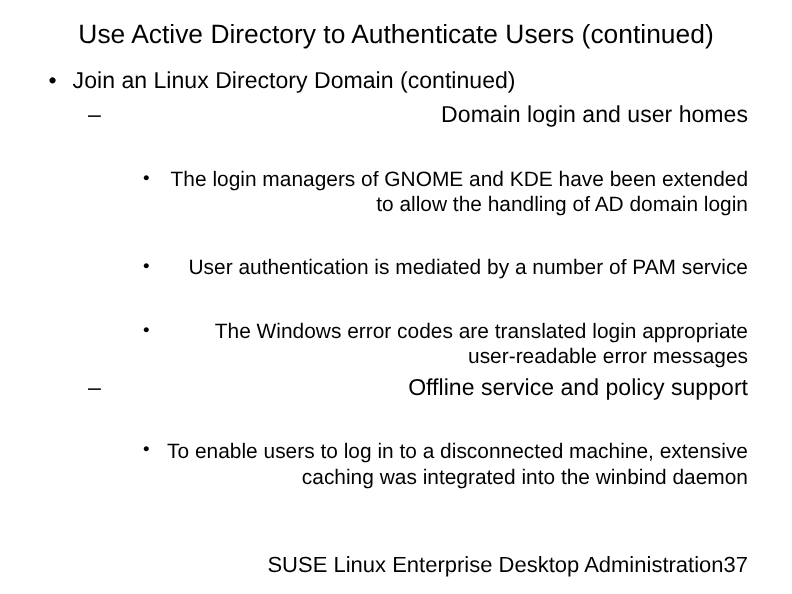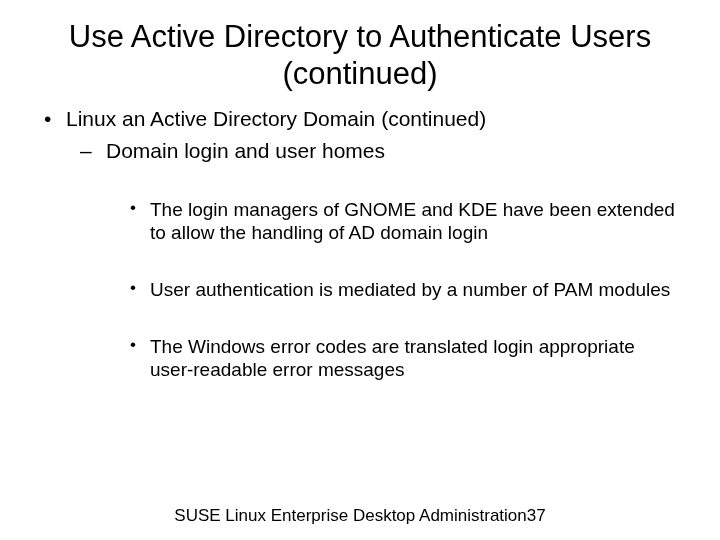--- a/index.html
+++ b/index.html
@@ -13,21 +13,21 @@
     overflow: hidden;
   }
   .slide {
     position: relative;
     width: 720px;
     height: 540px;
     box-sizing: border-box;
   }
   .title {
     text-align: center;
-    font-size: 31px;
+    font-size: 24px;
     line-height: 1.2;
     padding: 18px 40px 8px 40px;
     font-weight: normal;
   }
   .body {
     padding: 6px 40px 0 40px;
     font-size: 21px;
     line-height: 1.22;
   }
   ul { margin: 0; padding: 0; list-style: none; }
@@ -47,20 +47,21 @@
   
   .lvl2 {
     font-size: 21px;
     margin-top: 6px;
   }
   .lvl2 > li {
     position: relative;
     padding-left: 26px;
     margin-bottom: 4px;
     margin-left: 14px;
+    text-align: right;
   }
   .lvl2 > li::before {
     content: "–";
     position: absolute;
     left: 0;
     top: 0;
   }
   
   .lvl3 {
     font-size: 19px;
@@ -79,43 +80,49 @@
     left: 2px;
     top: 0;
     font-size: 17px;
   }
   .footer {
     position: absolute;
     bottom: 14px;
     left: 0;
     right: 0;
     padding: 0 40px;
-    font-size: 17px;
+    font-size: 20px;
     display: flex;
-    justify-content: center;
+    justify-content: flex-end;
   }
 </style>
 </head>
 <body>
 
 <div class="slide">
 
   <div class="title">Use Active Directory to Authenticate Users (continued)</div>
 
   <div class="body">
     <ul class="lvl1">
       <li>
-        <span>Linux an Active Directory Domain (continued)</span>
+        <span>Join an Linux Directory Domain (continued)</span>
         <ul class="lvl2">
           <li>
             <span>Domain login and user homes</span>
             <ul class="lvl3">
               <li><span>The login managers of GNOME and KDE have been extended to allow the handling of AD domain login</span></li>
-              <li><span>User authentication is mediated by a number of PAM modules</span></li>
+              <li><span>User authentication is mediated by a number of PAM service</span></li>
               <li><span>The Windows error codes are translated login appropriate user-readable error messages</span></li>
+            </ul>
+          </li>
+          <li>
+            <span>Offline service and policy support</span>
+            <ul class="lvl3">
+              <li><span>To enable users to log in to a disconnected machine, extensive caching was integrated into the winbind daemon</span></li>
             </ul>
           </li>
         </ul>
       </li>
     </ul>
   </div>
 
   <div class="footer">
     <span>SUSE Linux Enterprise Desktop Administration</span>
     <span>37</span>

